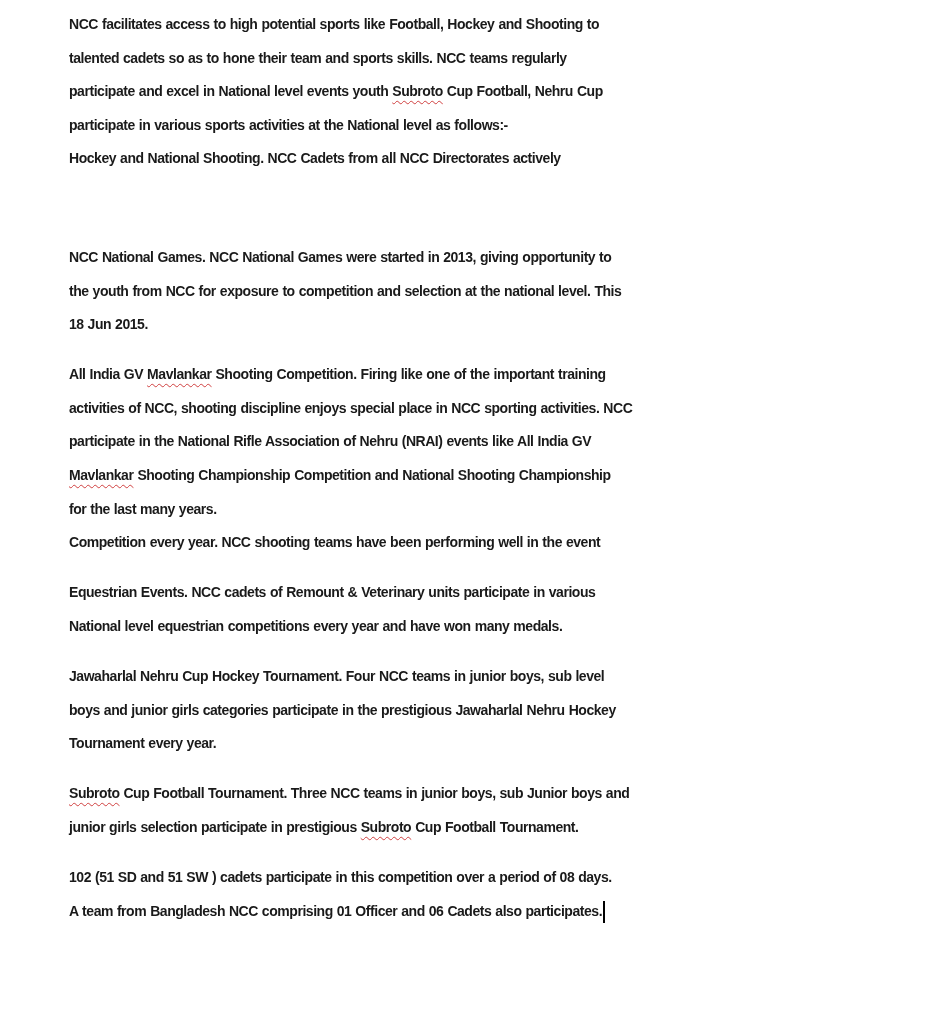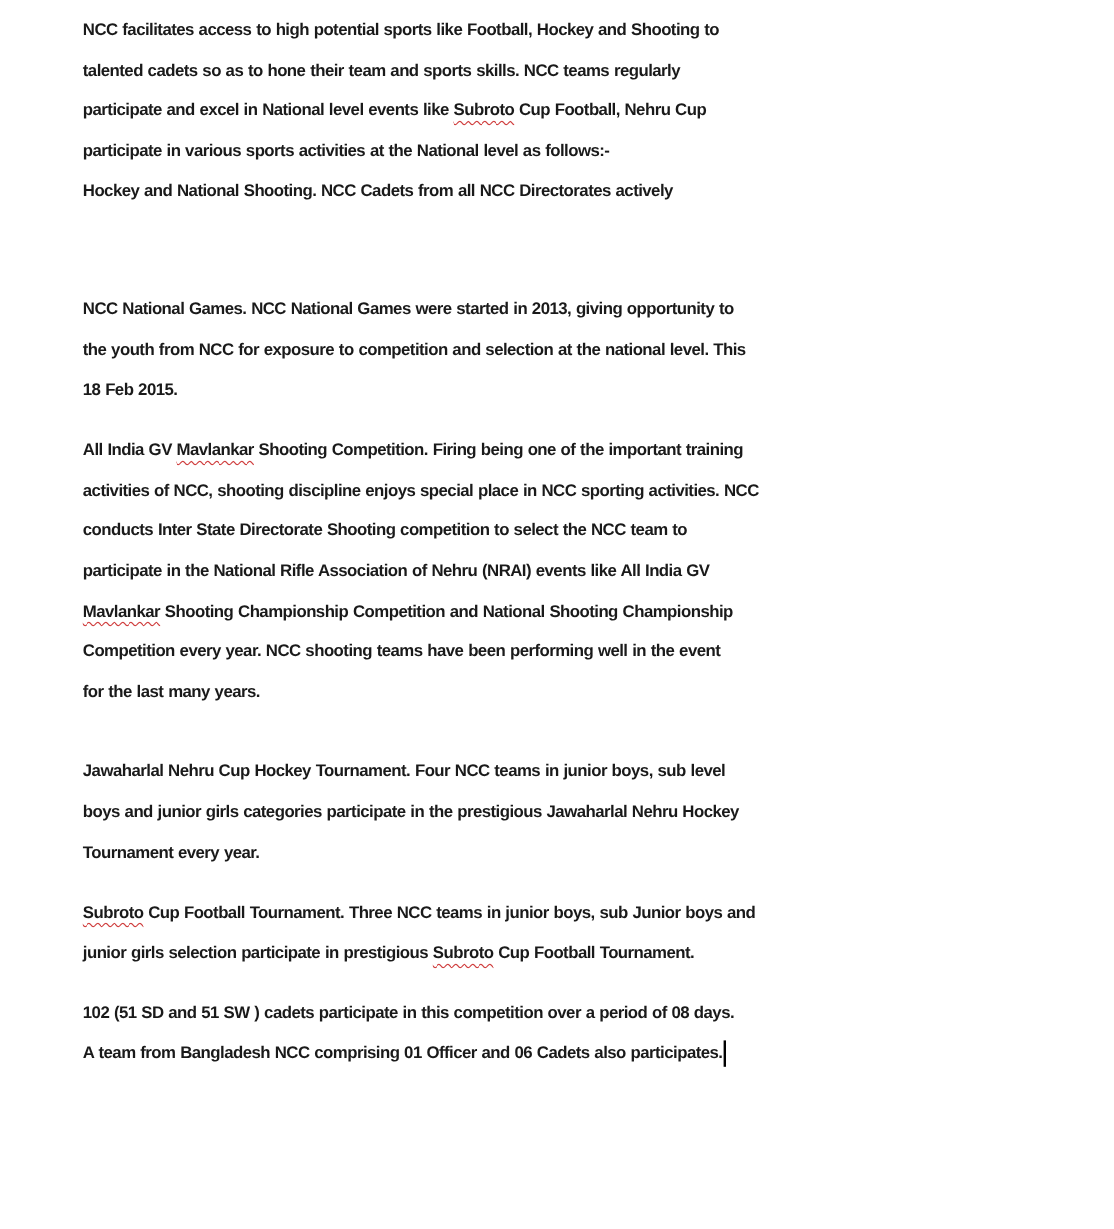--- a/index.html
+++ b/index.html
@@ -16,41 +16,44 @@
     .caret { display: inline-block; width: 1.5px; height: 22px; background: #000;
       vertical-align: middle; margin-left: 1px; }
   </style>
 </head>
 <body>
 
 <div class="page" id="page">
     <div class="para">
       <span class="line"><span>NCC facilitates access to high potential sports like Football, Hockey and Shooting to</span></span>
       <span class="line"><span>talented cadets so as to hone their team and sports skills. NCC teams regularly</span></span>
-      <span class="line"><span>participate and excel in National level events like </span><span class="sq" style="text-decoration-color: rgb(208, 64, 64);">Subroto</span><span> Cup Football, Nehru Cup</span></span>
+      <span class="line"><span>participate and excel in National level events youth </span><span class="sq" style="text-decoration-color: rgb(208, 64, 64);">Subroto</span><span> Cup Football, Nehru Cup</span></span>
       <span class="line"><span>participate in various sports activities at the National level as follows:-</span></span>
       <span class="line"><span>Hockey and National Shooting. NCC Cadets from all NCC Directorates actively</span></span>
     </div>
     <div class="gap-big"></div>
     <div class="para">
       <span class="line"><span>NCC National Games. NCC National Games were started in 2013, giving opportunity to</span></span>
       <span class="line"><span>the youth from NCC for exposure to competition and selection at the national level. This</span></span>
-      <span class="line"><span>18 Feb 2015.</span></span>
+      <span class="line"><span>18 Jun 2015.</span></span>
     </div>
     <div class="gap"></div>
     <div class="para">
-      <span class="line"><span>All India GV </span><span class="sq" style="text-decoration-color: rgb(208, 64, 64);">Mavlankar</span><span> Shooting Competition. Firing being one of the important training</span></span>
+      <span class="line"><span>All India GV </span><span class="sq" style="text-decoration-color: rgb(208, 64, 64);">Mavlankar</span><span> Shooting Competition. Firing like one of the important training</span></span>
       <span class="line"><span>activities of NCC, shooting discipline enjoys special place in NCC sporting activities. NCC</span></span>
-      <span class="line"><span>conducts Inter State Directorate Shooting competition to select the NCC team to</span></span>
       <span class="line"><span>participate in the National Rifle Association of Nehru (NRAI) events like All India GV</span></span>
       <span class="line"><span class="sq" style="text-decoration-color: rgb(208, 64, 64);">Mavlankar</span><span> Shooting Championship Competition and National Shooting Championship</span></span>
+      <span class="line"><span>for the last many years.</span></span>
       <span class="line"><span>Competition every year. NCC shooting teams have been performing well in the event</span></span>
-      <span class="line"><span>for the last many years.</span></span>
     </div>
     <div class="gap"></div>
+    <div class="para">
+      <span class="line"><span>Equestrian Events. NCC cadets of Remount &amp; Veterinary units participate in various</span></span>
+      <span class="line"><span>National level equestrian competitions every year and have won many medals.</span></span>
+    </div>
     <div class="gap"></div>
     <div class="para">
       <span class="line"><span>Jawaharlal Nehru Cup Hockey Tournament. Four NCC teams in junior boys, sub level</span></span>
       <span class="line"><span>boys and junior girls categories participate in the prestigious Jawaharlal Nehru Hockey</span></span>
       <span class="line"><span>Tournament every year.</span></span>
     </div>
     <div class="gap"></div>
     <div class="para">
       <span class="line"><span class="sq" style="text-decoration-color: rgb(208, 64, 64);">Subroto</span><span> Cup Football Tournament. Three NCC teams in junior boys, sub Junior boys and</span></span>
       <span class="line"><span>junior girls selection participate in prestigious </span><span class="sq" style="text-decoration-color: rgb(208, 64, 64);">Subroto</span><span> Cup Football Tournament.</span></span>

